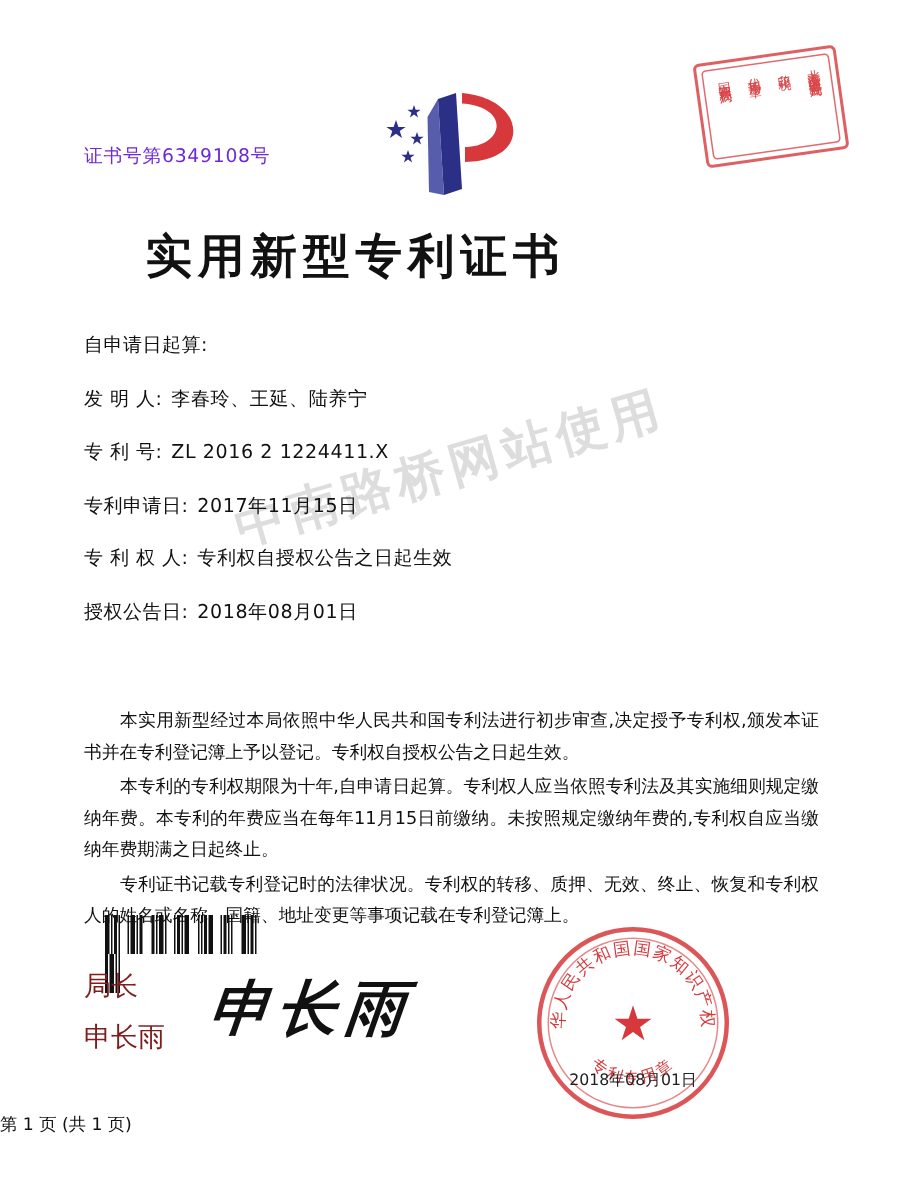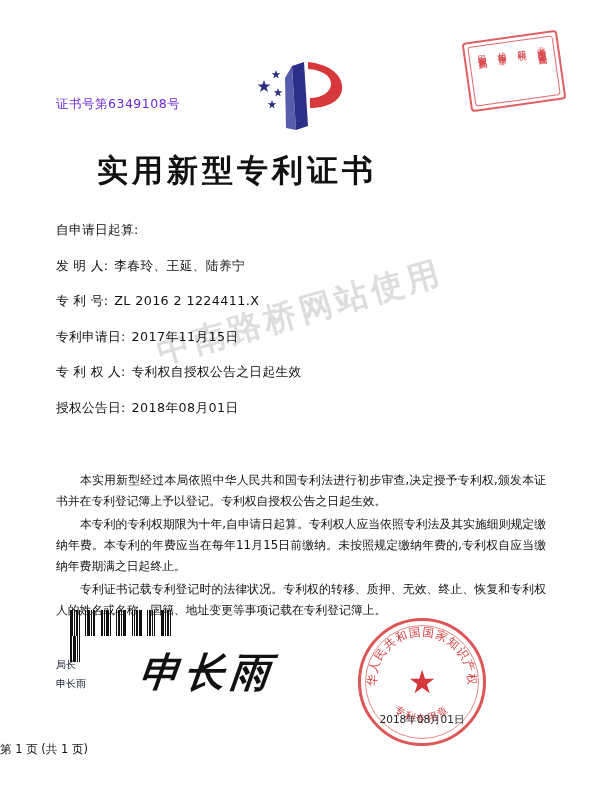--- a/index.html
+++ b/index.html
@@ -169,23 +169,23 @@
     background: #111;
     height: 100%;
     margin-right: 1px;
     vertical-align: top;
   }
 
   
   .sig-block {
     position: absolute;
     left: 56px;
-    top: 655px;
-    font-size: 10px;
-    color: #0f172a;
+    top: 641px;
+    font-size: 18px;
+    color: #7f1d1d;
     line-height: 1.9;
     font-family: "DejaVu Sans", sans-serif;
   }
   .sig-script {
     position: absolute;
     left: 140px;
     top: 645px;
     font-size: 40px;
     color: #111;
     font-family: "DejaVu Serif", serif;

